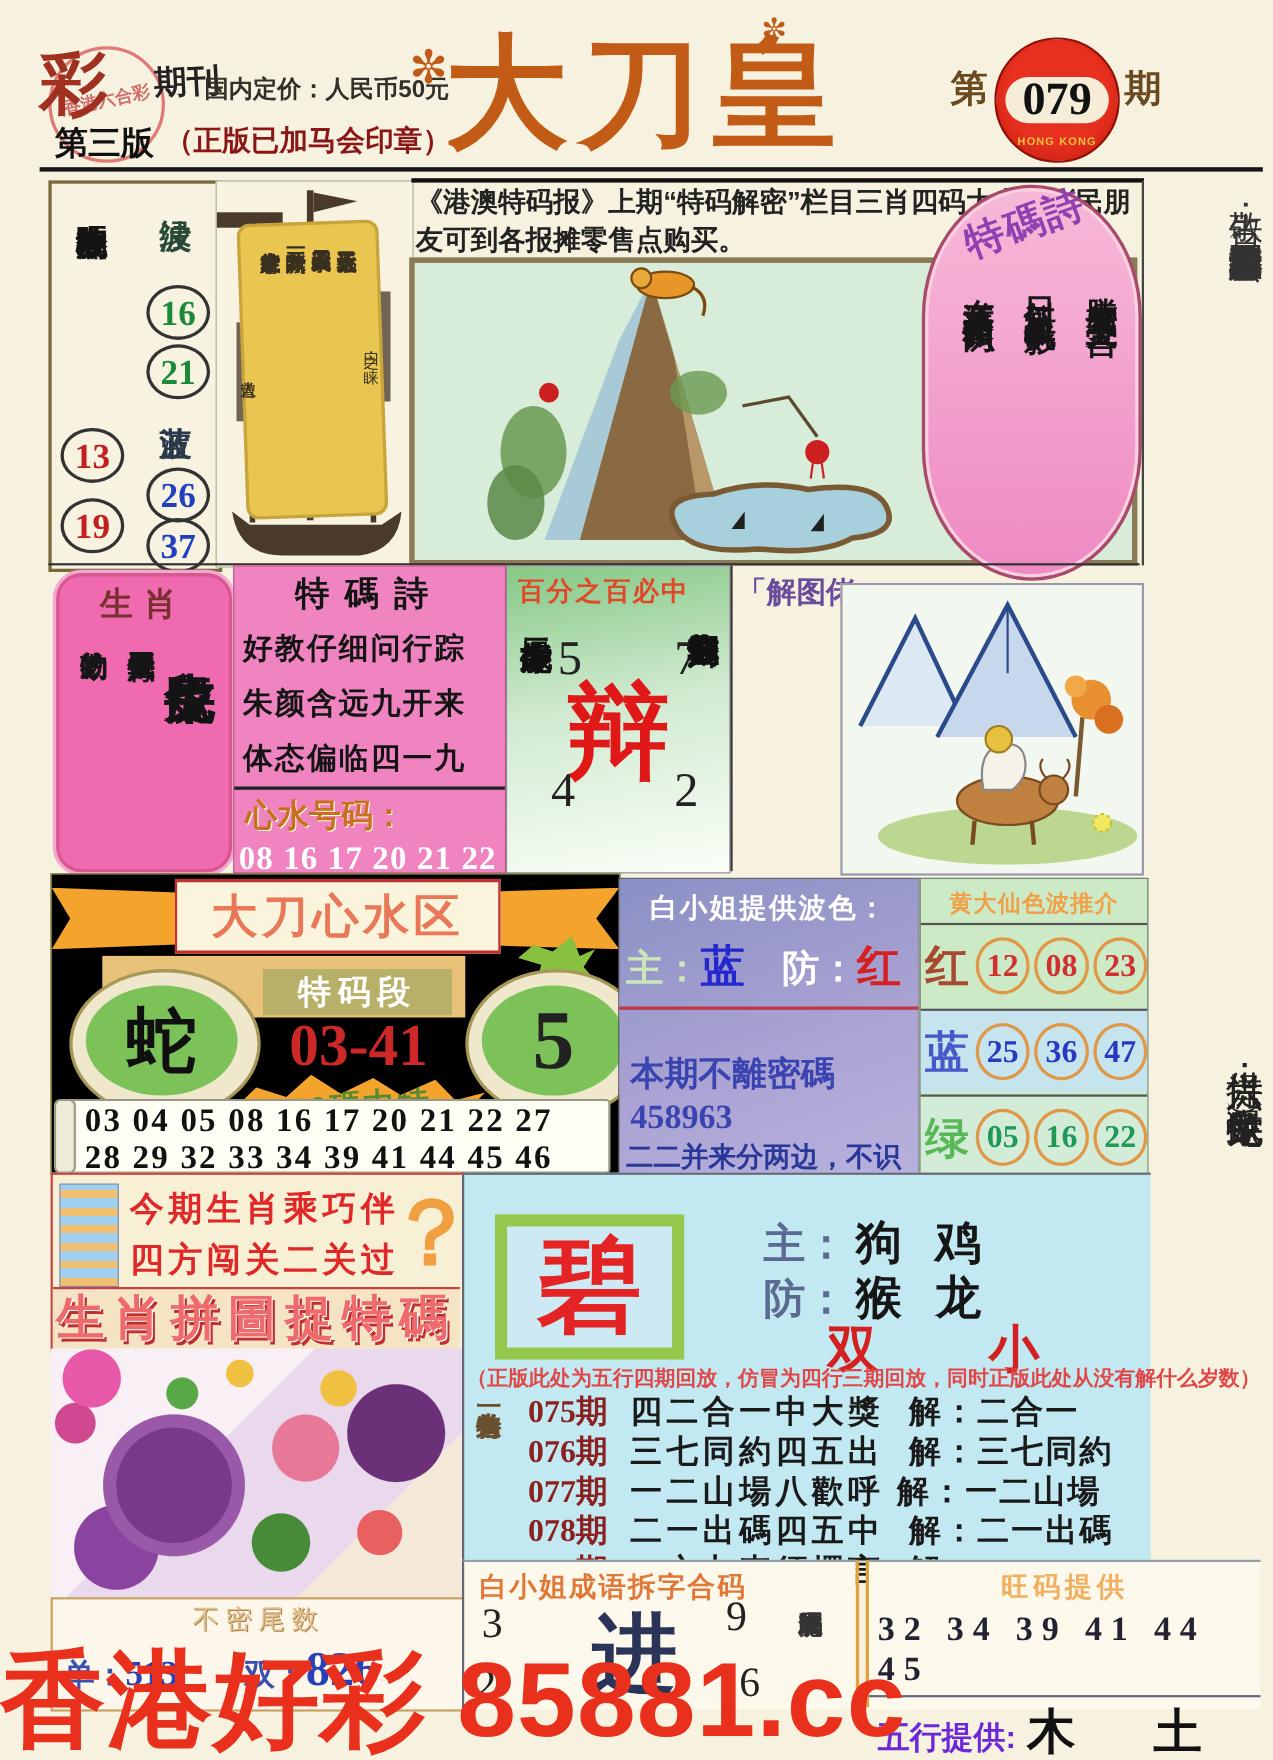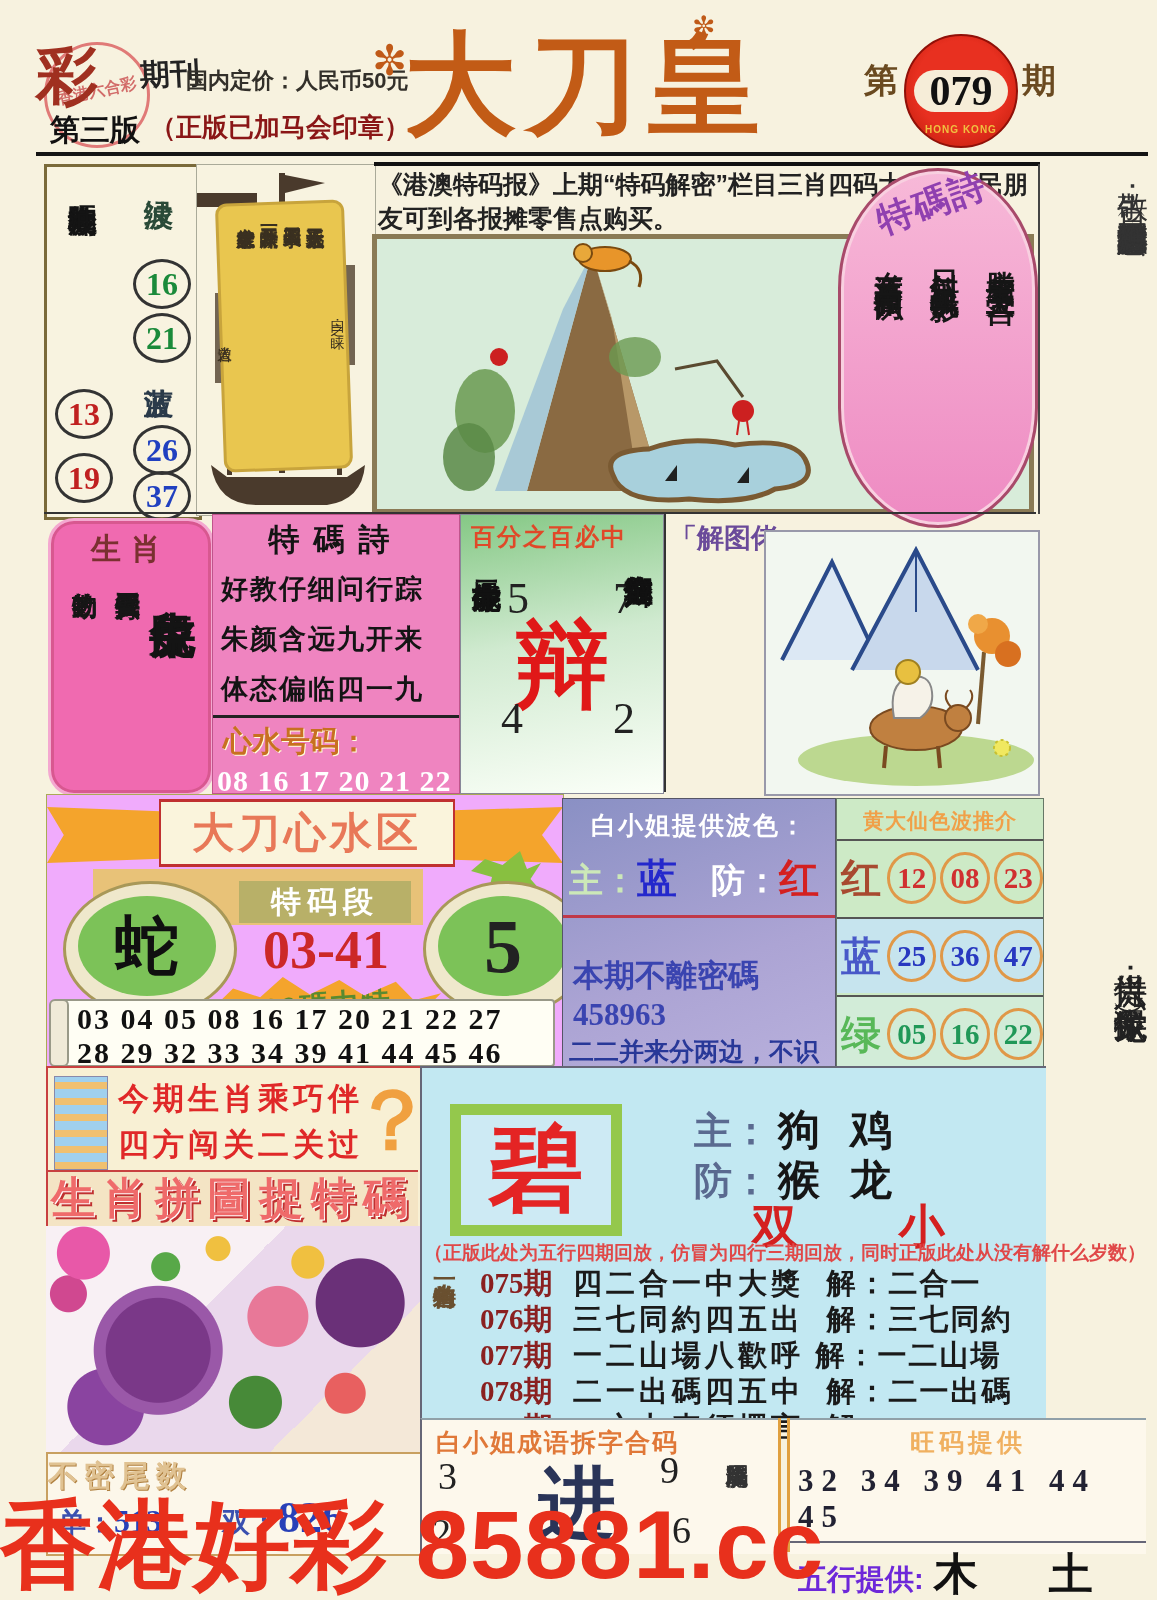--- a/index.html
+++ b/index.html
@@ -189,21 +189,21 @@
       <path d="M128,186 q-6,-34 14,-40 q22,-6 24,14 q2,16 -12,26 Z" fill="#f6f2e8" stroke="#888" stroke-width="2"></path>
       <circle cx="142" cy="140" r="12" fill="#e8c040" stroke="#a08020" stroke-width="2"></circle>
       <line x1="218" y1="120" x2="212" y2="192" stroke="#7a5a30" stroke-width="4"></line>
       <circle cx="226" cy="104" r="18" fill="#e89030"></circle>
       <circle cx="242" cy="122" r="13" fill="#d87020"></circle>
       <circle cx="212" cy="92" r="10" fill="#f0a848"></circle>
       <circle cx="236" cy="216" r="8" fill="#f0e860" stroke="#c8c030" stroke-width="2" stroke-dasharray="3 3"></circle>
     </svg>
   </div>
 
-  <div class="abs" style="left:46px;top:794px;width:516px;height:272px;background:#f0abfc;border:1px solid #aa5;">
+  <div class="abs" style="left:46px;top:794px;width:516px;height:272px;background:#000000;border:1px solid #aa5;">
     <div class="abs" style="left:0;top:12px;width:120px;height:56px;background:#f4a42c;
                 clip-path:polygon(0 0,100% 8%,100% 92%,0 100%,14% 50%);"></div>
     <div class="abs" style="right:0;top:12px;width:150px;height:56px;background:#f4a42c;
                 clip-path:polygon(0 8%,100% 0,86% 50%,100% 100%,0 92%);"></div>
     <div class="abs" style="left:112px;top:4px;width:292px;height:62px;background:#faf4dc;
                 border-top:3px solid #c03030;border-bottom:3px solid #c03030;
                 border-left:2px solid #c03030;border-right:2px solid #c03030;
                 display:flex;align-items:center;justify-content:center;">
       <span style="font-size:42px;font-weight:bold;color:#e87858;letter-spacing:4px;">大刀心水区</span>
     </div>
@@ -294,21 +294,21 @@
                 radial-gradient(circle at 30% 55%, #7a3888 0 52px, #9a58a8 53px 64px, transparent 65px),
                 radial-gradient(circle at 62% 40%, #e87898 0 30px, transparent 31px),
                 radial-gradient(circle at 70% 16%, #f0c040 0 16px, transparent 17px),
                 radial-gradient(circle at 84% 34%, #6a3078 0 44px, transparent 45px),
                 radial-gradient(circle at 56% 78%, #478a38 0 26px, transparent 27px),
                 radial-gradient(circle at 80% 74%, #e86060 0 20px, transparent 21px),
                 radial-gradient(circle at 16% 80%, #8a44a0 0 38px, transparent 39px),
                 linear-gradient(135deg,#f8f0f4 0 40%,#ead8ec 40% 75%,#f4e8d8 75% 100%);"></div>
 
   <div class="abs" style="left:46px;top:1452px;width:374px;height:100px;background:#fcf7ea;border:2px solid #c8a060;">
-    <div style="text-align:left;margin-top:2px;font-size:30px;font-weight:bold;color:#e0c292;
+    <div style="text-align:center;margin-top:2px;font-size:24px;font-weight:normal;color:#e0c292;
                 letter-spacing:6px;text-shadow:1px 1px 0 #b08040;">不密尾数</div>
     <div class="abs" style="left:10px;top:38px;white-space:nowrap;">
       <span style="font-size:28px;font-weight:bold;color:#3a50b0;">单：</span><span class="serif" style="font-size:32px;font-weight:bold;color:#2840b8;margin-right:60px;">513</span><span style="font-size:28px;font-weight:bold;color:#3a50b0;">双：</span><span class="serif" style="font-size:44px;font-weight:bold;color:#2840b8;">826</span>
     </div>
   </div>
 
   <div class="abs" style="left:420px;top:1066px;width:624px;height:352px;background:#c2e8f2;
               border-left:2px solid #667;border-top:2px solid #667;">
     <div class="abs" style="left:28px;top:36px;width:150px;height:110px;border:11px solid #94c84c;background:#cdeaf4;
                 display:flex;align-items:center;justify-content:center;">

